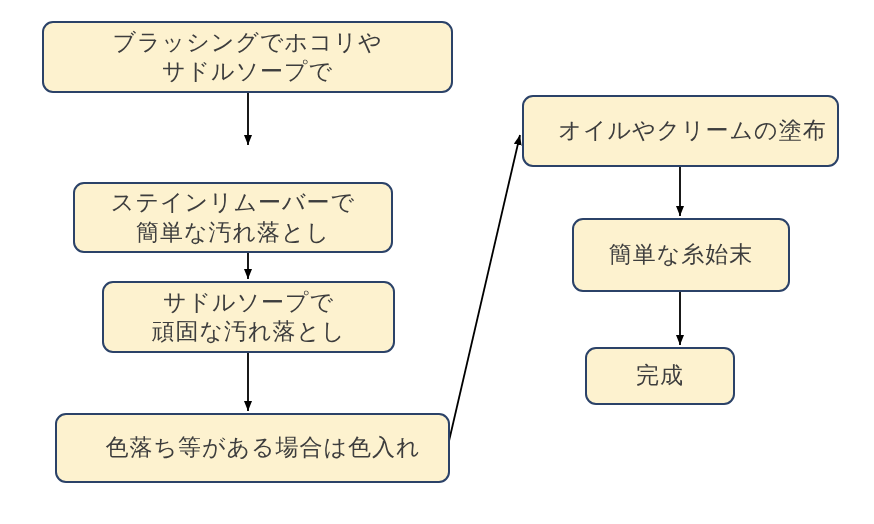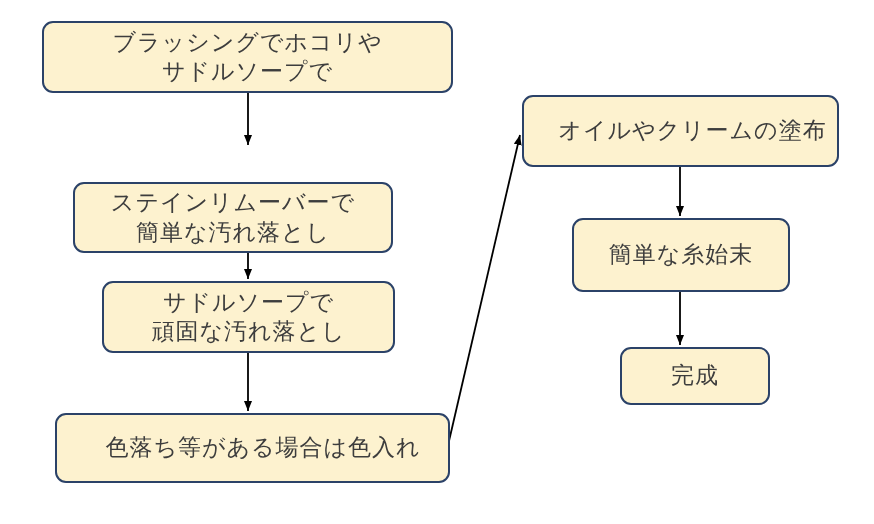--- a/index.html
+++ b/index.html
@@ -42,21 +42,21 @@
     letter-spacing: 1px;
     white-space: nowrap;
   }
   
   .box-brushing      { left: 42px;  top: 21px;  width: 411px; height: 72px; }
   .box-stain-remover { left: 73px;  top: 147px; width: 320px; height: 71px; margin-top: 35px; }
   .box-saddle-soap   { left: 102px; top: 281px; width: 293px; height: 72px; }
   .box-recolor       { left: 55px;  top: 413px; width: 395px; height: 70px; padding-left: 21px; }
   .box-oil-cream     { left: 522px; top: 95px;  width: 317px; height: 72px; padding-left: 24px; }
   .box-thread-finish { left: 572px; top: 218px; width: 218px; height: 74px; justify-content: center; }
-  .box-complete      { left: 620px; top: 347px; width: 150px; height: 58px; }
+  .box-complete      { left: 585px; top: 347px; width: 150px; height: 58px; }
   line { stroke: var(--arrow); stroke-width: 1.8px; }
 </style>
 </head>
 <body>
 
 <div class="canvas">
 
   <svg class="arrow-layer" viewBox="0 0 874 524" xmlns="http://www.w3.org/2000/svg" aria-hidden="true">
     <defs>
       <marker id="ah" markerWidth="11" markerHeight="9" refX="10" refY="4" orient="auto" markerUnits="userSpaceOnUse">

